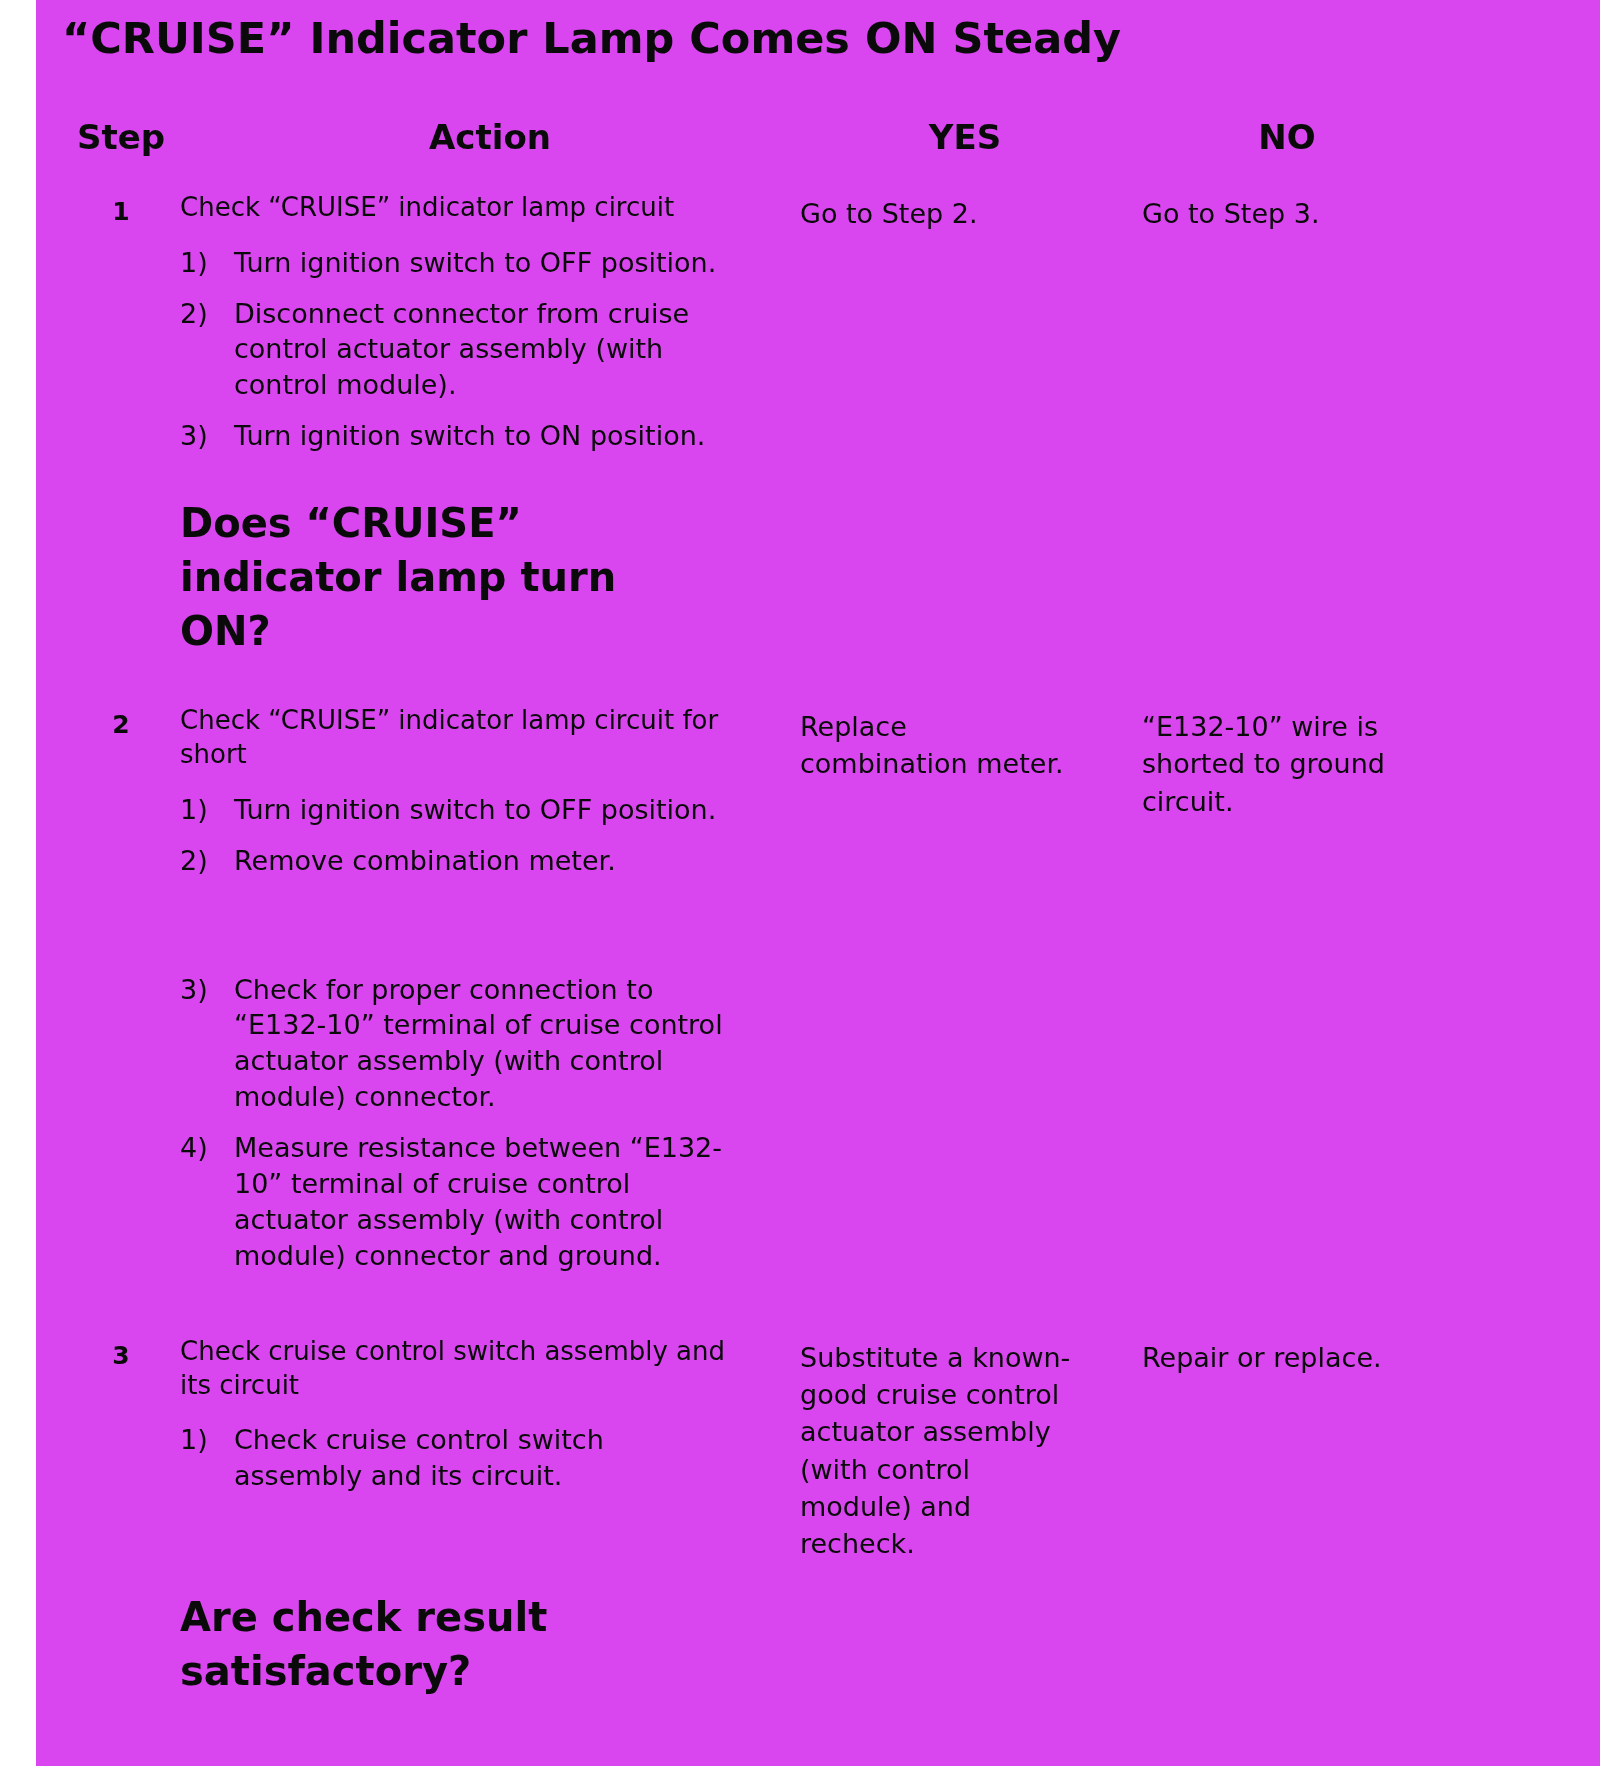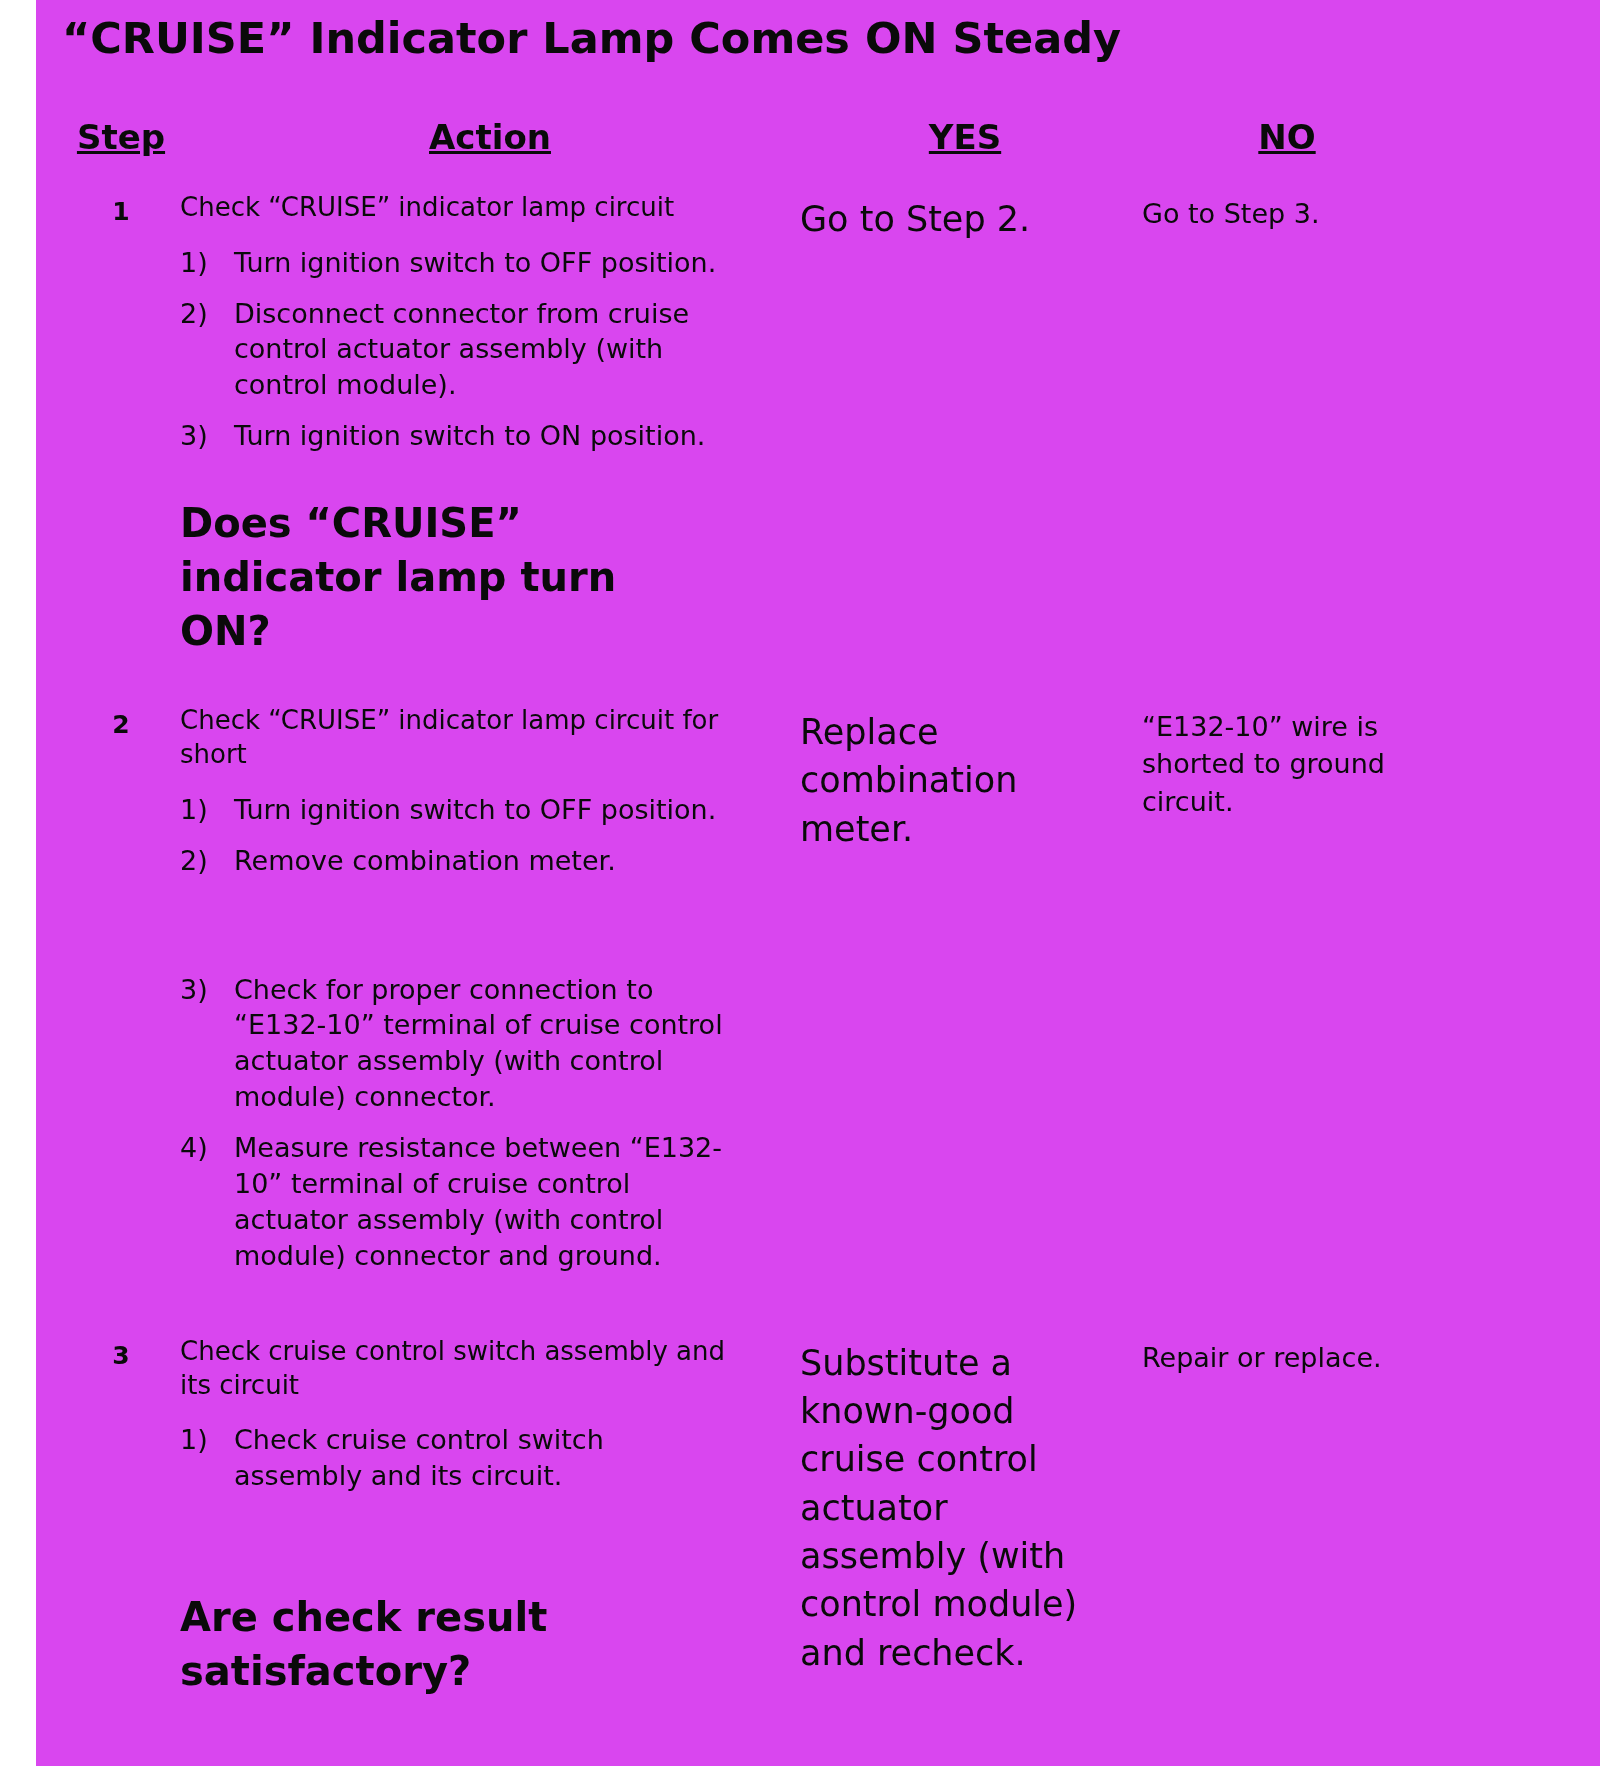--- a/index.html
+++ b/index.html
@@ -29,21 +29,20 @@
     align-items: start;
   }
   .header-row {
     margin-bottom: 34px;
   }
   .col-header {
     font-size: 34px;
     font-weight: bold;
     text-align: center;
     line-height: 1.1;
-    text-decoration: underline;
   }
   .header-no-inner {
     width: 290px;
     padding-left: 12px;
     text-align: center;
   }
   .t-row { margin-bottom: 46px; }
   .t-row:last-child { margin-bottom: 0; }
   .step-num {
     font-size: 25px;
@@ -75,21 +74,21 @@
     font-size: 40px;
     font-weight: bold;
     line-height: 1.35;
     max-width: 620px;
     margin-top: 42px;
   }
   .question.narrow { max-width: 500px; }
   .question.gap-lg { margin-top: 50px; }
   .question.gap-xl { margin-top: 96px; }
   .col-yes {
-    font-size: 35px;
+    font-size: 27px;
     line-height: 1.38;
     max-width: 280px;
     padding-top: 4px;
   }
   .col-no {
     font-size: 27px;
     line-height: 1.38;
     max-width: 300px;
     padding-left: 12px;
     box-sizing: content-box;

